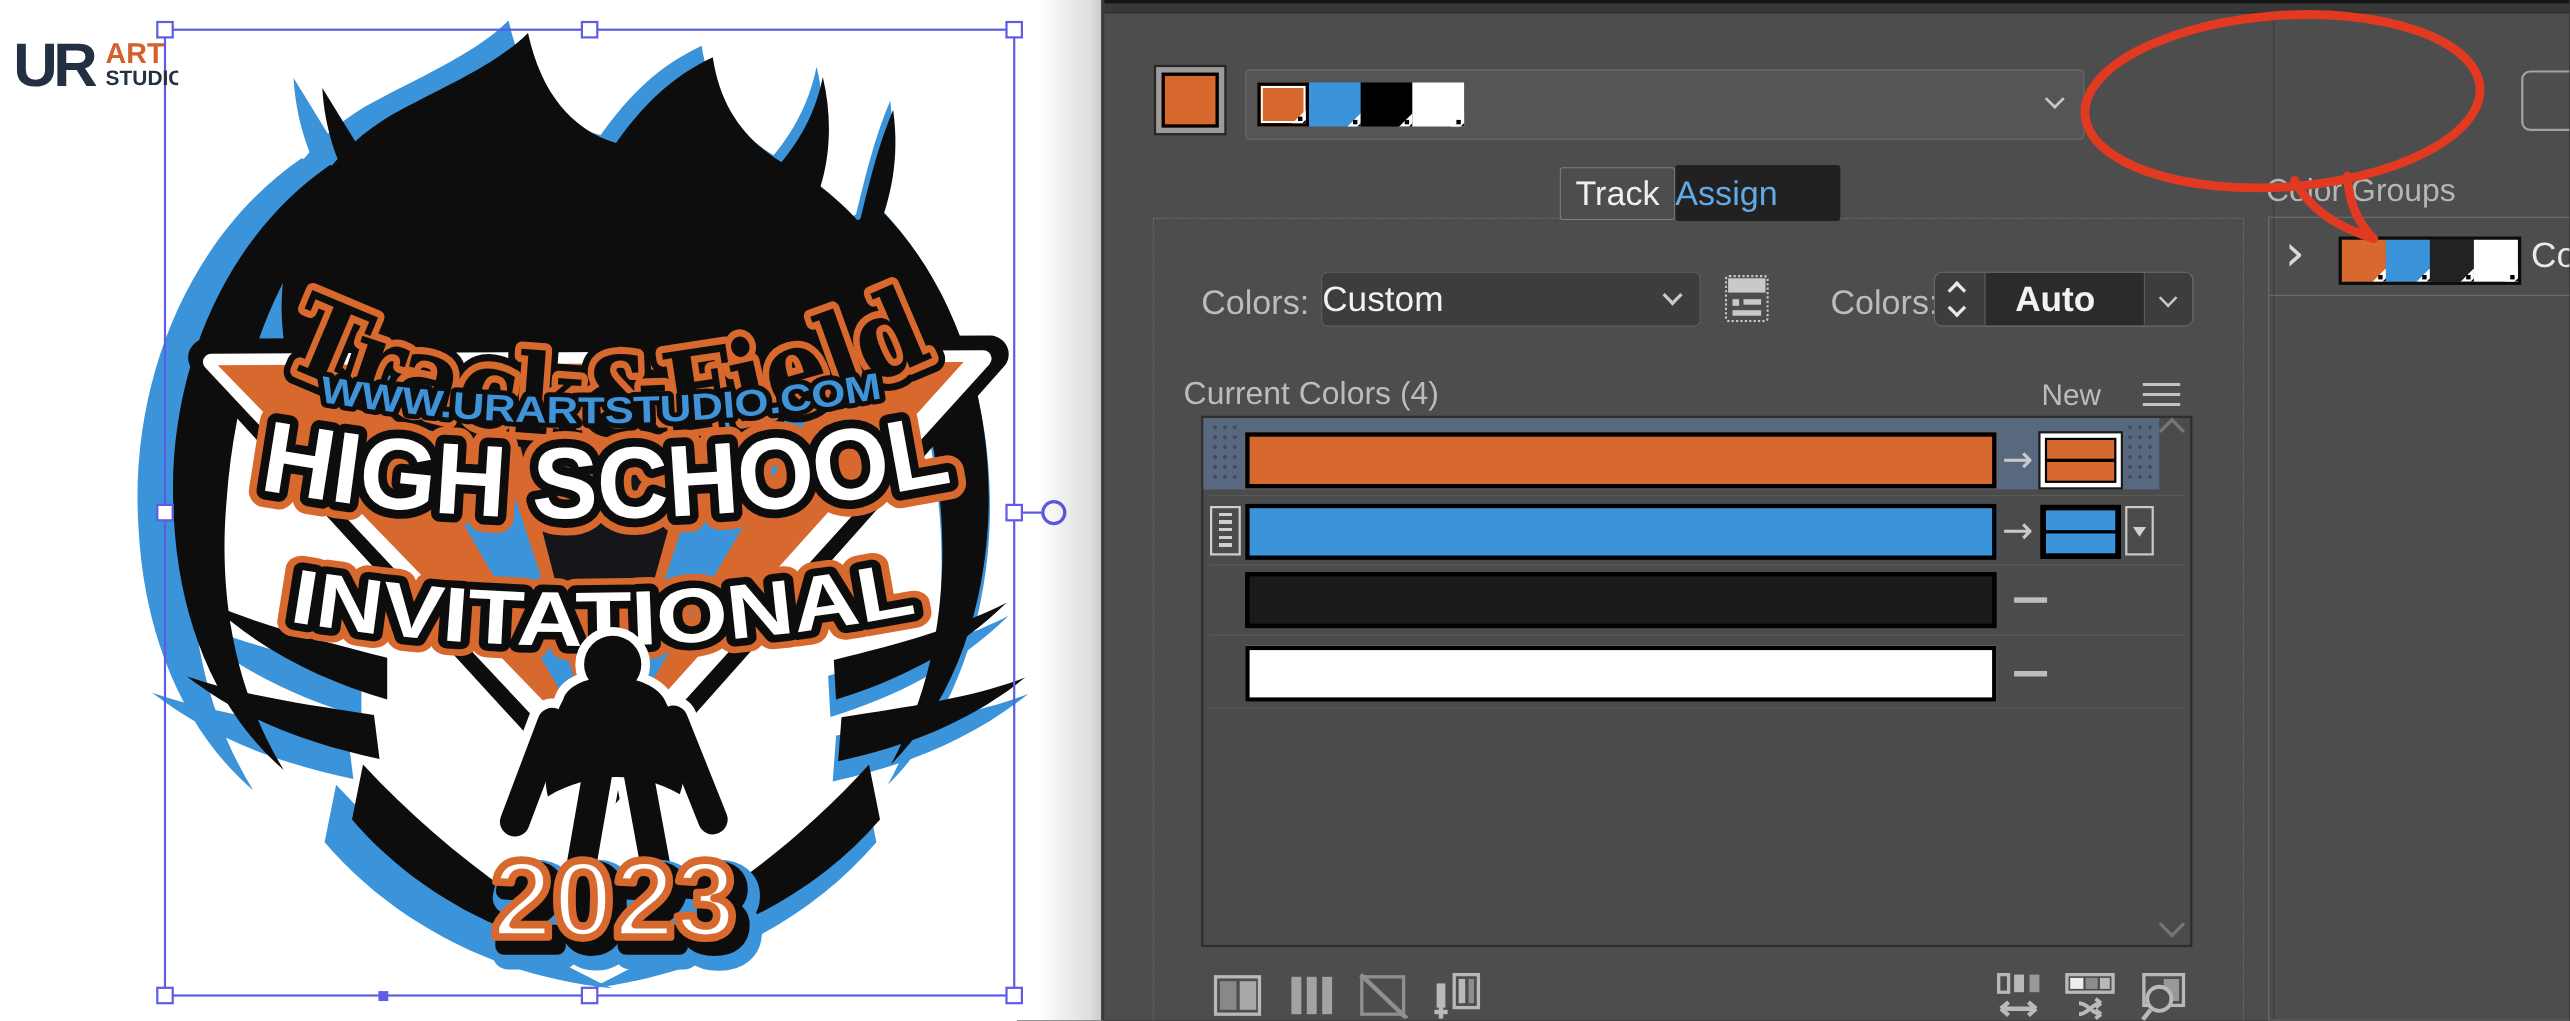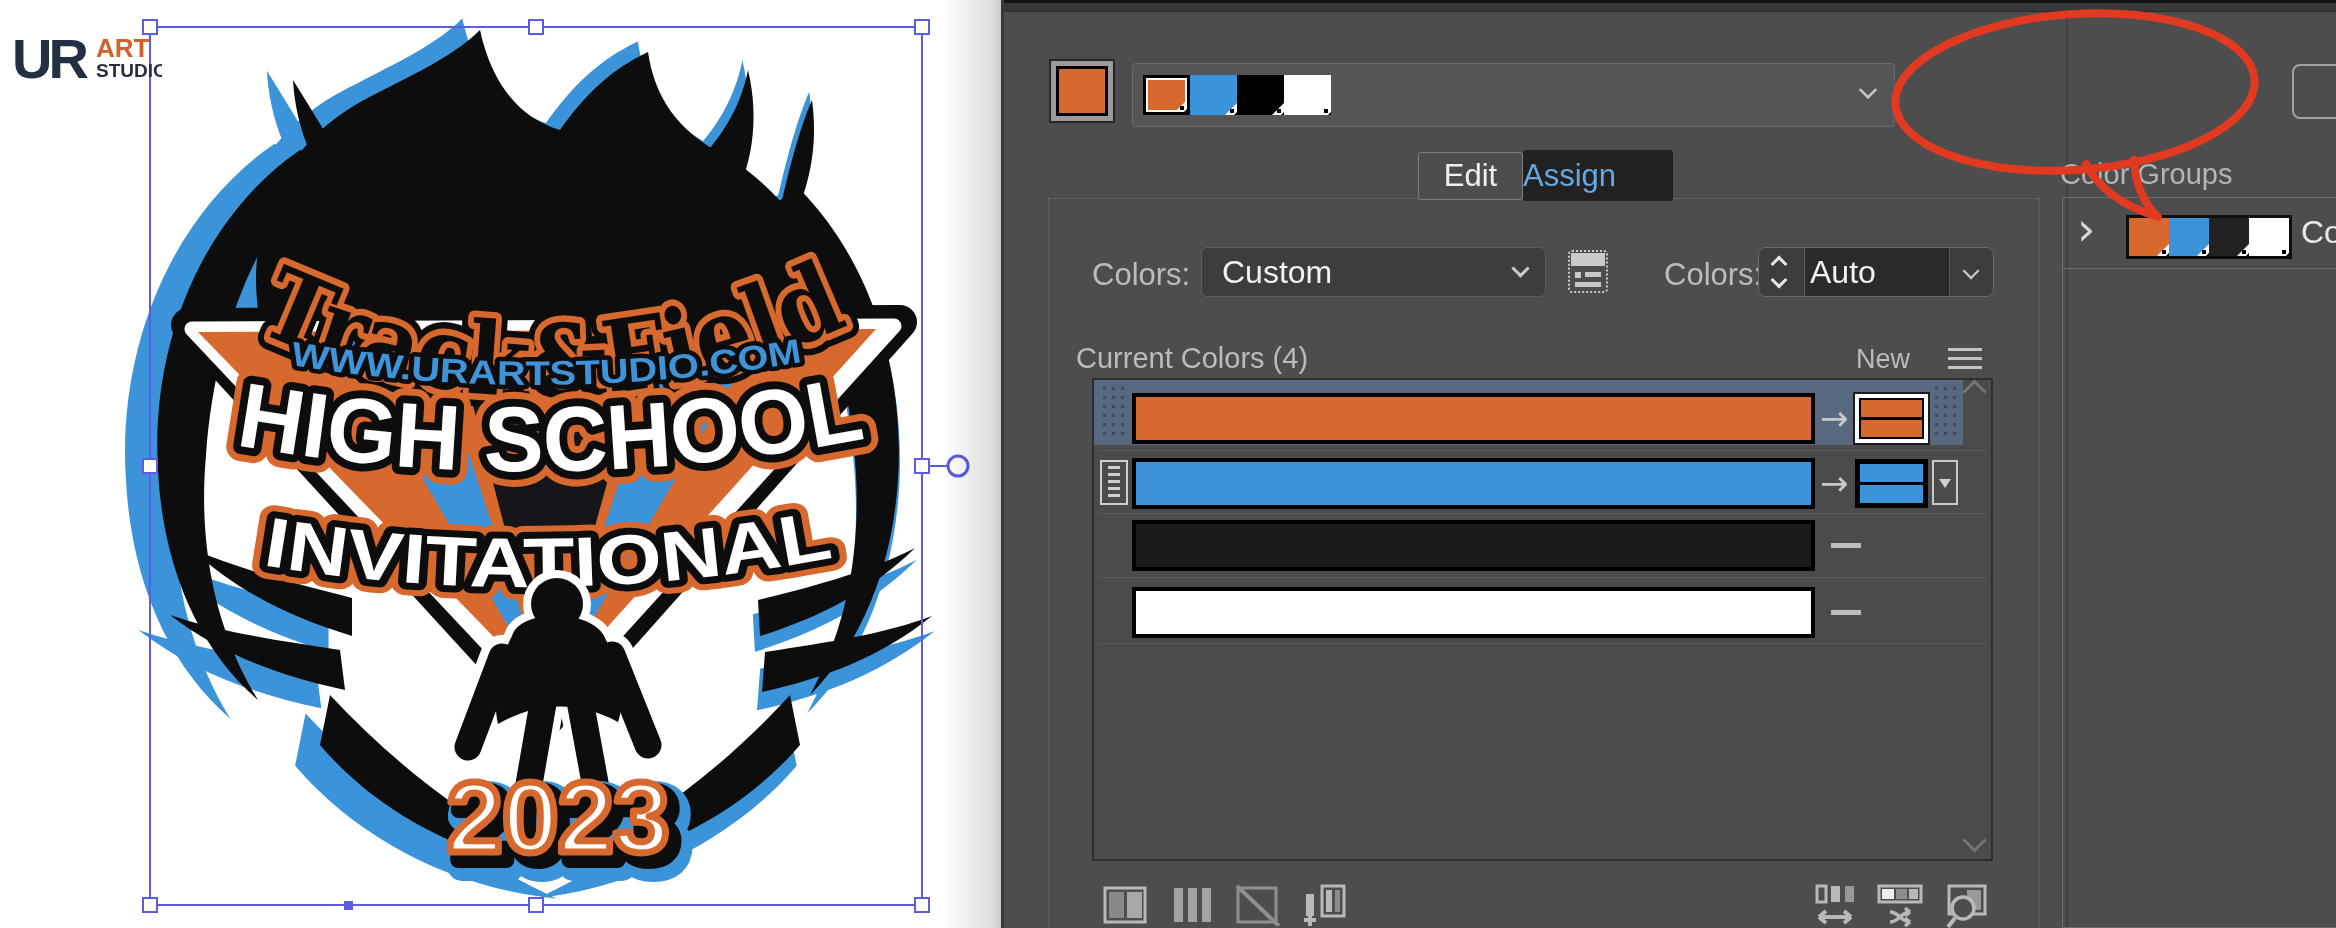--- a/index.html
+++ b/index.html
@@ -33,29 +33,29 @@
   #tab-edit{position:absolute;left:1418px;top:152px;width:105px;height:48px;background:#4d4d4d;border:1px solid #7d7d7d;
     border-radius:3px;color:#efefef;font-size:31px;text-align:center;line-height:46px;z-index:3;}
   #tab-assign{position:absolute;left:1523px;top:150px;width:150px;height:51px;background:#212121;border-radius:3px;
     color:#63a9e6;font-size:31px;text-align:left;line-height:51px;z-index:3;}
   
   #main-box{position:absolute;left:1048px;top:198px;width:992px;height:730px;
     border-top:1px dotted #6f6f6f;border-left:1px dotted #6f6f6f;border-right:1px dotted #6f6f6f;}
   
   #preset-label{left:1092px;top:257px;}
   #preset-select{position:absolute;left:1201px;top:247px;width:345px;height:50px;background:#3d3d3d;border:1px solid #5f5f5f;
-    border-radius:6px;color:#f2f2f2;font-size:32px;line-height:48px;padding-left:20px;}
+    border-radius:6px;color:#f2f2f2;font-size:32px;line-height:48px;}
   #preset-chev{position:absolute;right:18px;top:14px;width:13px;height:13px;}
   #reduction-btn{position:absolute;left:1568px;top:250px;width:40px;height:43px;}
   #colors-label{left:1664px;top:257px;}
   #colors-combo{position:absolute;left:1758px;top:247px;width:236px;height:50px;border:1px solid #6e6e6e;border-radius:8px;
     overflow:hidden;display:flex;}
   #colors-stepper{width:46px;background:#3d3d3d;position:relative;border-right:1px solid #5a5a5a;}
   .mini-chev{position:absolute;left:14px;width:12px;height:12px;border-right:3px solid #e8e8e8;border-bottom:3px solid #e8e8e8;}
-  #colors-value{flex:1;background:#2b2b2b;color:#f2f2f2;font-size:32px;line-height:48px;padding-left:5px;}
+  #colors-value{flex:1;background:#2b2b2b;color:#f2f2f2;font-size:32px;line-height:48px;padding-left:27px;font-weight:bold;}
   #colors-chev-btn{width:44px;background:#3d3d3d;position:relative;border-left:1px solid #5a5a5a;}
   
   #current-label{left:1076px;top:342px;font-size:29px;}
   #new-label{left:1856px;top:344px;font-size:27px;}
   #menu-icon{position:absolute;left:1948px;top:348px;width:34px;height:22px;
     background:repeating-linear-gradient(to bottom,#c4c4c4 0 3px,transparent 3px 9px);}
   
   #color-list{position:absolute;left:1092px;top:378px;width:901px;height:483px;border:2px solid #2e2e2e;background:#4b4b4b;}
   #rows{position:absolute;left:0;top:0;width:897px;height:479px;}
   .rowhl{position:absolute;left:0;width:869px;height:65px;background:#57687f;}
@@ -244,21 +244,21 @@
           <div class="cut"></div>
           <div class="diag"></div>
           <div class="pdot"></div>
         </div>
       </div>
     <div id="group-dd-chev" class="chev" style="transform:rotate(45deg) scale(.8);"></div>
   </div>
 
   <div id="save-btn"></div>
 
-  <div id="tab-edit">Edit</div>
+  <div id="tab-edit">Track</div>
   <div id="tab-assign">Assign</div>
 
   <div id="main-box"></div>
 
   <div class="lbl" id="preset-label">Colors:</div>
   <div id="preset-select">
     <span>Custom</span>
     <div id="preset-chev" class="chev"></div>
   </div>
 

